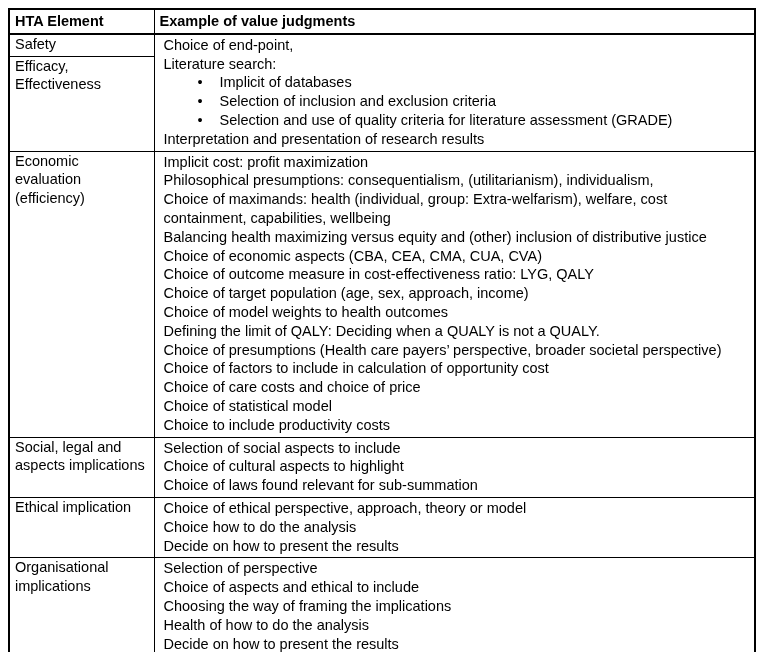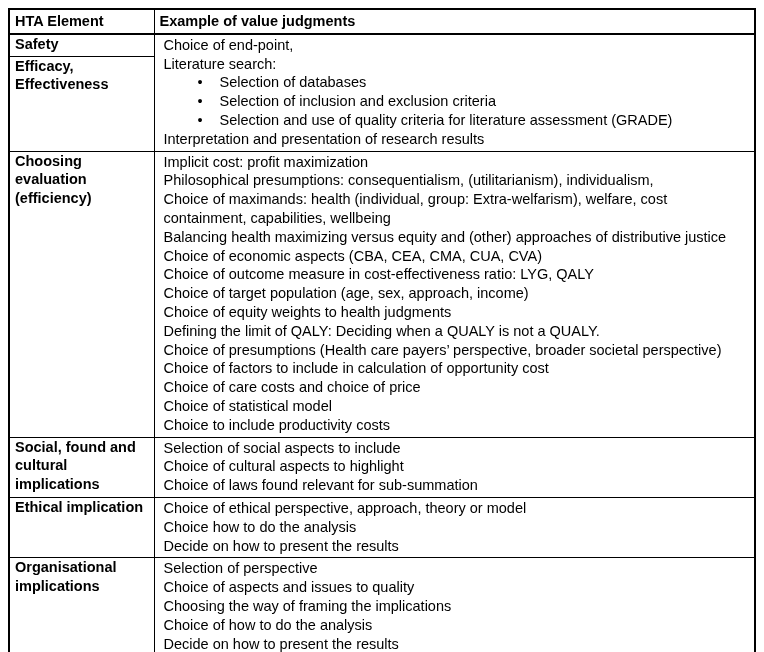--- a/index.html
+++ b/index.html
@@ -29,21 +29,21 @@
     line-height: 18.8px;
     font-weight: normal;
   }
   .hta-table col.el-col { width: 145px; }
   .hta-table thead th {
     font-weight: bold;
     border-bottom: 2px solid #000000;
     height: 23px;
     padding: 2px 6px 2px 5px;
   }
-  td.el-cell { padding: 0px 6px 2px 5px; font-weight: bold; }
+  td.el-cell { padding: 0px 6px 2px 5px; }
   td.vj-cell { padding: 1px 4px 2px 9px; }
   .line { white-space: normal; }
   .line.bullet { position: relative; padding-left: 56px; }
   .bullet-glyph { position: absolute; left: 34px; top: 0; }
 </style>
 </head>
 <body>
 
 <div class="page">
   <table class="hta-table">
@@ -56,69 +56,69 @@
         <th>HTA Element</th>
         <th>Example of value judgments</th>
       </tr>
     </thead>
     <tbody>
         <tr style="height: 20px;">
           <td class="el-cell">Safety</td>
           <td class="vj-cell" rowspan="2">
             <div class="line"><span>Choice of end-point,</span></div>
             <div class="line"><span>Literature search:</span></div>
-            <div class="line bullet"><span class="bullet-glyph">•</span><span>Selection of databases</span></div>
+            <div class="line bullet"><span class="bullet-glyph">•</span><span>Implicit of databases</span></div>
             <div class="line bullet"><span class="bullet-glyph">•</span><span>Selection of inclusion and exclusion criteria</span></div>
             <div class="line bullet"><span class="bullet-glyph">•</span><span>Selection and use of quality criteria for literature assessment (GRADE)</span></div>
             <div class="line"><span>Interpretation and presentation of research results</span></div>
           </td>
         </tr>
         <tr>
           <td class="el-cell">Efficacy, Effectiveness</td>
         </tr>
         <tr>
-          <td class="el-cell">Choosing evaluation (efficiency)</td>
+          <td class="el-cell">Economic evaluation (efficiency)</td>
           <td class="vj-cell" rowspan="1">
             <div class="line"><span>Implicit cost: profit maximization</span></div>
             <div class="line"><span>Philosophical presumptions: consequentialism, (utilitarianism), individualism,</span></div>
             <div class="line"><span>Choice of maximands: health (individual, group: Extra-welfarism), welfare, cost containment, capabilities, wellbeing</span></div>
-            <div class="line"><span>Balancing health maximizing versus equity and (other) approaches of distributive justice</span></div>
+            <div class="line"><span>Balancing health maximizing versus equity and (other) inclusion of distributive justice</span></div>
             <div class="line"><span>Choice of economic aspects (CBA, CEA, CMA, CUA, CVA)</span></div>
             <div class="line"><span>Choice of outcome measure in cost-effectiveness ratio: LYG, QALY</span></div>
             <div class="line"><span>Choice of target population (age, sex, approach, income)</span></div>
-            <div class="line"><span>Choice of equity weights to health judgments</span></div>
+            <div class="line"><span>Choice of model weights to health outcomes</span></div>
             <div class="line"><span>Defining the limit of QALY: Deciding when a QUALY is not a QUALY.</span></div>
             <div class="line"><span>Choice of presumptions (Health care payers’ perspective, broader societal perspective)</span></div>
             <div class="line"><span>Choice of factors to include in calculation of opportunity cost</span></div>
             <div class="line"><span>Choice of care costs and choice of price</span></div>
             <div class="line"><span>Choice of statistical model</span></div>
             <div class="line"><span>Choice to include productivity costs</span></div>
           </td>
         </tr>
         <tr>
-          <td class="el-cell">Social, found and cultural implications</td>
+          <td class="el-cell">Social, legal and aspects implications</td>
           <td class="vj-cell" rowspan="1">
             <div class="line"><span>Selection of social aspects to include</span></div>
             <div class="line"><span>Choice of cultural aspects to highlight</span></div>
             <div class="line"><span>Choice of laws found relevant for sub-summation</span></div>
           </td>
         </tr>
         <tr>
           <td class="el-cell">Ethical implication</td>
           <td class="vj-cell" rowspan="1">
             <div class="line"><span>Choice of ethical perspective, approach, theory or model</span></div>
             <div class="line"><span>Choice how to do the analysis</span></div>
             <div class="line"><span>Decide on how to present the results</span></div>
           </td>
         </tr>
         <tr>
           <td class="el-cell">Organisational implications</td>
           <td class="vj-cell" rowspan="1">
             <div class="line"><span>Selection of perspective</span></div>
-            <div class="line"><span>Choice of aspects and issues to quality</span></div>
+            <div class="line"><span>Choice of aspects and ethical to include</span></div>
             <div class="line"><span>Choosing the way of framing the implications</span></div>
-            <div class="line"><span>Choice of how to do the analysis</span></div>
+            <div class="line"><span>Health of how to do the analysis</span></div>
             <div class="line"><span>Decide on how to present the results</span></div>
           </td>
         </tr>
       </tbody>
   </table>
 </div>
 
 </body></html>

